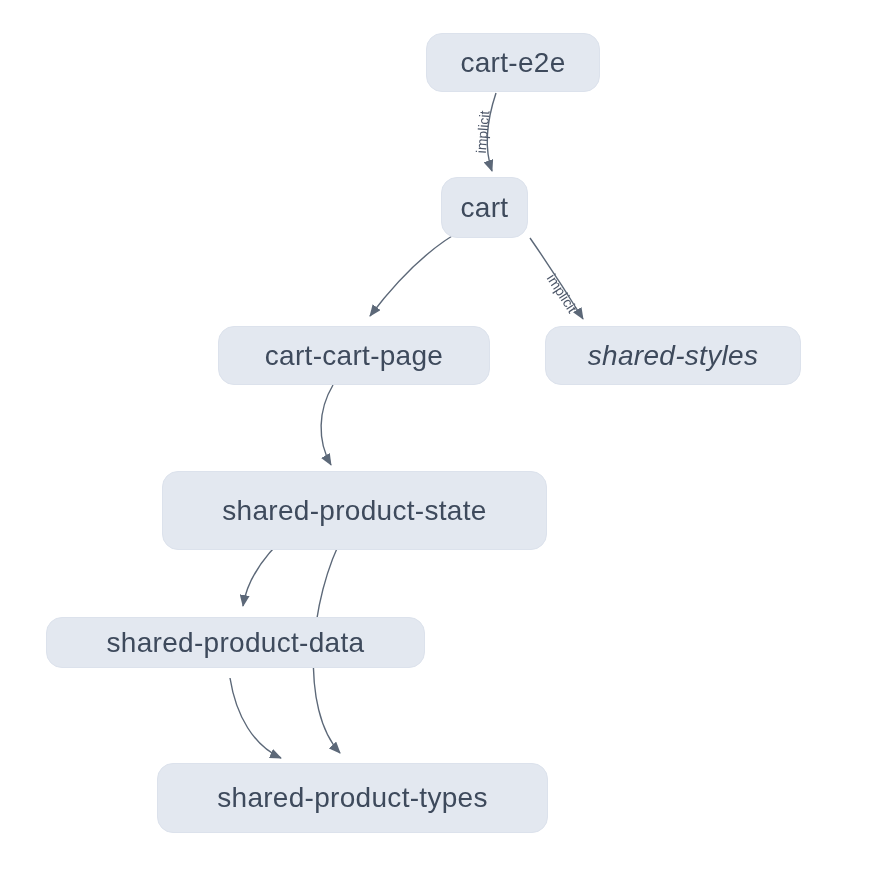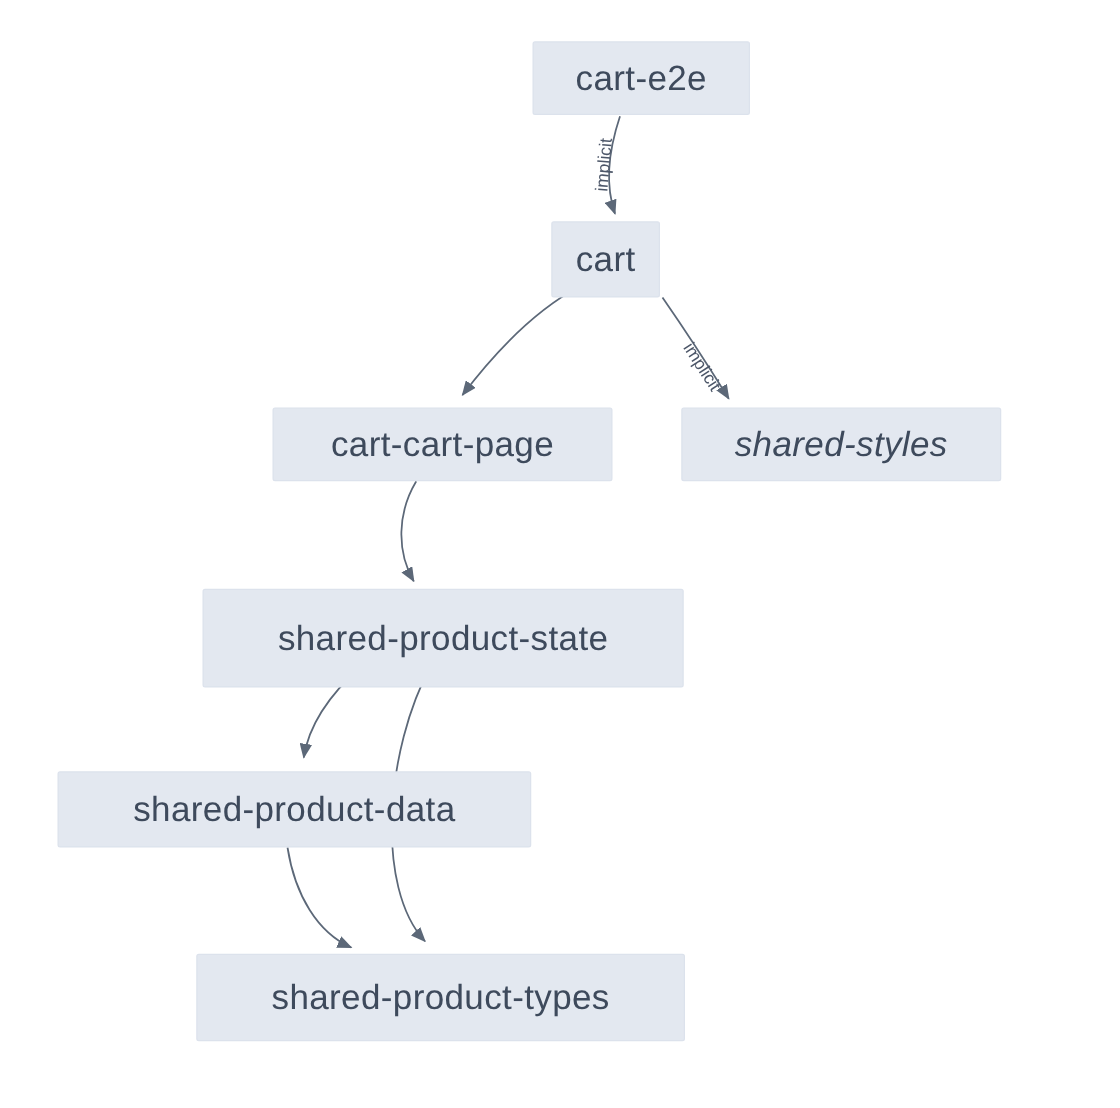--- a/index.html
+++ b/index.html
@@ -34,34 +34,34 @@
     dominant-baseline: middle;
   }
   .node {
     position: absolute;
     z-index: 2;
     display: flex;
     align-items: center;
     justify-content: center;
     background: #e3e8f0;
     border: 1px solid #dce2ec;
-    border-radius: 2px;
+    border-radius: 16px;
     color: #3e4a5c;
     font-size: 28px;
     letter-spacing: 0.3px;
     box-sizing: border-box;
     cursor: pointer;
     white-space: nowrap;
   }
   .n-cart-e2e              { left: 426px; top: 33px;  width: 174px; height: 59px; }
   .n-cart                  { left: 441px; top: 177px; width: 87px;  height: 61px; }
   .n-cart-cart-page        { left: 218px; top: 326px; width: 272px; height: 59px; }
   .n-shared-styles         { left: 545px; top: 326px; width: 256px; height: 59px; font-style: italic; }
   .n-shared-product-state  { left: 162px; top: 471px; width: 385px; height: 79px; }
-  .n-shared-product-data   { left: 46px;  top: 617px; width: 379px; height: 61px; }
+  .n-shared-product-data   { left: 46px;  top: 617px; width: 379px; height: 51px; }
   .n-shared-product-types  { left: 157px; top: 763px; width: 391px; height: 70px; }
 </style>
 </head>
 <body>
 
 <div class="canvas">
 
   <svg class="edge-layer" width="896" height="886" viewBox="0 0 896 886">
     <defs>
       <marker id="arrow" viewBox="0 0 12 10" refX="11" refY="5" markerUnits="userSpaceOnUse" markerWidth="12" markerHeight="10" orient="auto">

